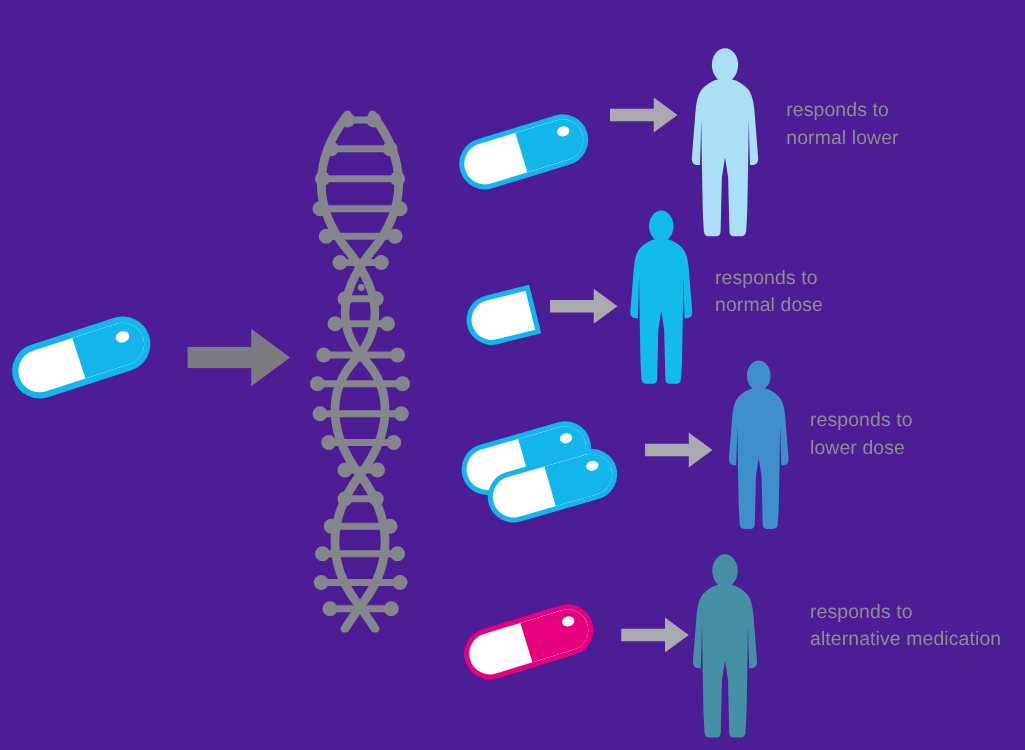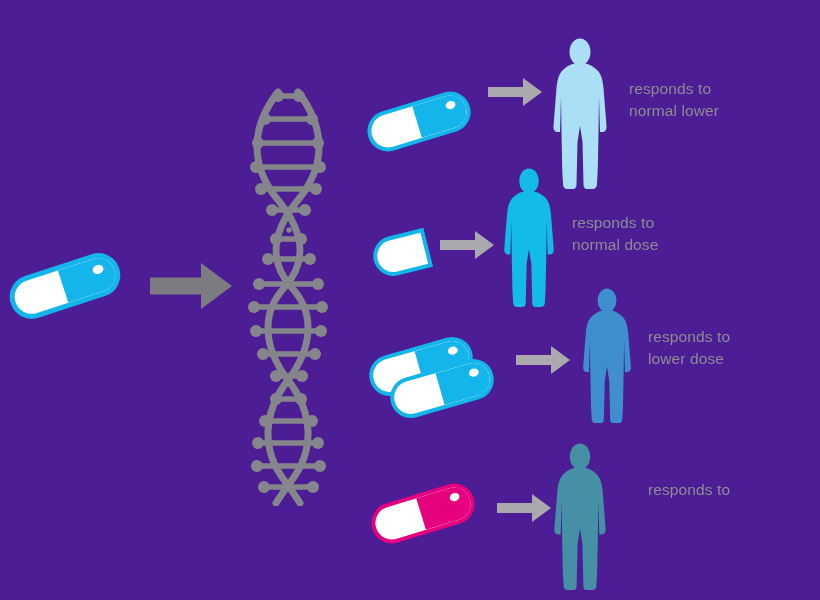--- a/index.html
+++ b/index.html
@@ -323,16 +323,17 @@
                    C45.5,151 46.8,149.5 47,146 C47.5,138 48,128 48,120
                    L48.5,94 L49,58 L49.5,78 L50,94 L52,94
                    C55,94 56.8,92 56.5,88 L53.5,50 C52.5,40 50.5,34.5 46,31
                    C41.5,27.5 38,25 30,25 Z"></path>
         </g>
       </svg>
     </div>
 
     <div class="label" style="left:648px; top:479px;">
       <div>responds to</div>
+      <div>alternative medication</div>
     </div>
   </div>
 
 </div>
 
 </body></html>

